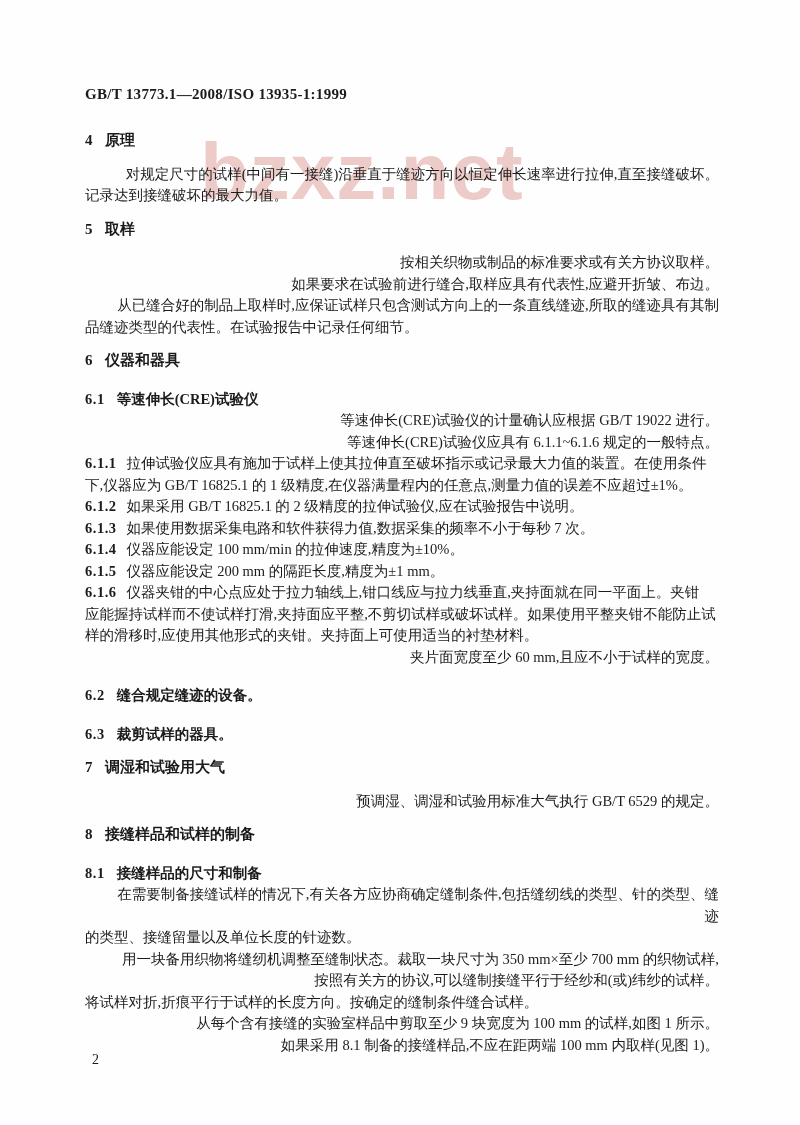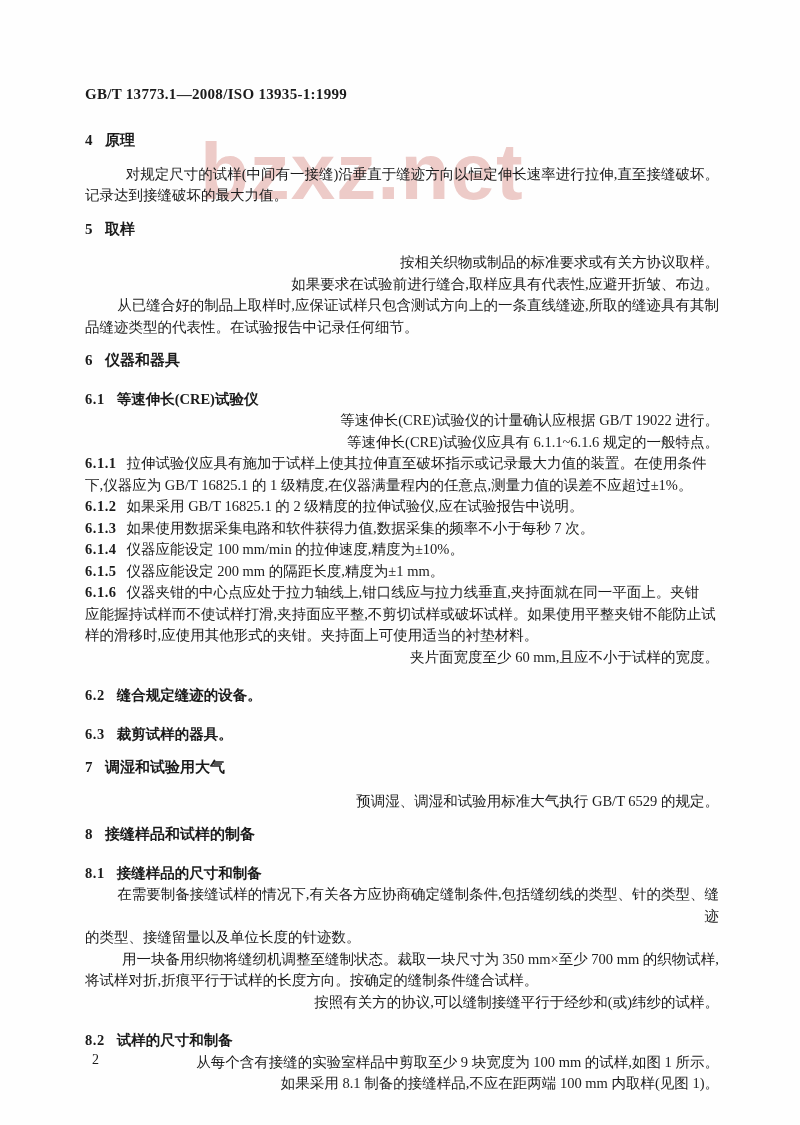--- a/index.html
+++ b/index.html
@@ -105,20 +105,19 @@
       <div class="line indent"><span>夹片面宽度至少 60 mm,且应不小于试样的宽度。</span></div>
       <div class="line h2"><span class="num">6.2</span><span>缝合规定缝迹的设备。</span></div>
       <div class="line h2"><span class="num">6.3</span><span>裁剪试样的器具。</span></div>
       <div class="line h1"><span class="num">7</span><span>调湿和试验用大气</span></div>
       <div class="line indent"><span>预调湿、调湿和试验用标准大气执行 GB/T 6529 的规定。</span></div>
       <div class="line h1"><span class="num">8</span><span>接缝样品和试样的制备</span></div>
       <div class="line h2"><span class="num">8.1</span><span>接缝样品的尺寸和制备</span></div>
       <div class="line indent"><span>在需要制备接缝试样的情况下,有关各方应协商确定缝制条件,包括缝纫线的类型、针的类型、缝迹</span></div>
       <div class="line flush"><span>的类型、接缝留量以及单位长度的针迹数。</span></div>
       <div class="line indent"><span>用一块备用织物将缝纫机调整至缝制状态。裁取一块尺寸为 350 mm×至少 700 mm 的织物试样,</span></div>
+      <div class="line indent"><span>按照有关方的协议,可以缝制接缝平行于经纱和(或)纬纱的试样。</span></div>
       <div class="line flush"><span>将试样对折,折痕平行于试样的长度方向。按确定的缝制条件缝合试样。</span></div>
-      <div class="line indent"><span>按照有关方的协议,可以缝制接缝平行于经纱和(或)纬纱的试样。</span></div>
-      <div class="line h2"><span class="num">8.2</span><span>试样的尺寸和制备</span></div>
       <div class="line indent"><span>从每个含有接缝的实验室样品中剪取至少 9 块宽度为 100 mm 的试样,如图 1 所示。</span></div>
       <div class="line indent"><span>如果采用 8.1 制备的接缝样品,不应在距两端 100 mm 内取样(见图 1)。</span></div>
     </div>
   <div class="page-number">2</div>
 </div>
 
 </body></html>

